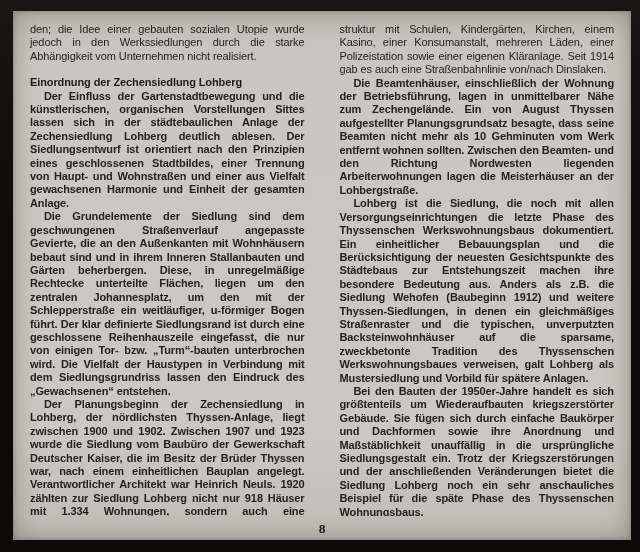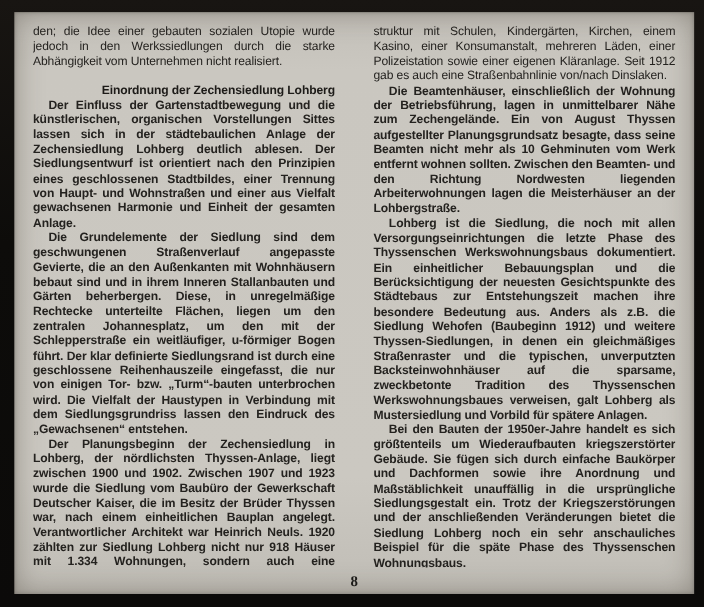--- a/index.html
+++ b/index.html
@@ -39,21 +39,20 @@
   }
   .para.indent { text-indent: 14px; font-weight: bold; }
 
   .heading {
     font-size: 11px;
     line-height: 13.4px;
     font-weight: bold;
     color: #1d1b18;
     margin-top: 13px;
     letter-spacing: -0.1px;
-    text-align: right;
   }
 
   .page-number {
     position: absolute;
     left: 0; right: 0; bottom: 3px;
     text-align: center;
     font-family: "Liberation Serif", serif;
     font-weight: bold;
     font-size: 13.5px;
     color: #1b1a18;
@@ -68,21 +67,21 @@
 
       <div class="col">
         <p class="para">den; die Idee einer gebauten sozialen Utopie wurde jedoch in den Werkssiedlungen durch die starke Abhängigkeit vom Unternehmen nicht realisiert.</p>
         <p class="heading">Einordnung der Zechensiedlung Lohberg</p>
         <p class="para indent">Der Einfluss der Gartenstadtbewegung und die künstlerischen, organischen Vorstellungen Sittes lassen sich in der städtebaulichen Anlage der Zechensiedlung Lohberg deutlich ablesen. Der Siedlungsentwurf ist orientiert nach den Prinzipien eines geschlossenen Stadtbildes, einer Trennung von Haupt- und Wohnstraßen und einer aus Vielfalt gewachsenen Harmonie und Einheit der gesamten Anlage.</p>
         <p class="para indent">Die Grundelemente der Siedlung sind dem geschwungenen Straßenverlauf angepasste Gevierte, die an den Außenkanten mit Wohnhäusern bebaut sind und in ihrem Inneren Stallanbauten und Gärten beherbergen. Diese, in unregelmäßige Rechtecke unterteilte Flächen, liegen um den zentralen Johannesplatz, um den mit der Schlepperstraße ein weitläufiger, u-förmiger Bogen führt. Der klar definierte Siedlungsrand ist durch eine geschlossene Reihenhauszeile eingefasst, die nur von einigen Tor- bzw. „Turm“-bauten unterbrochen wird. Die Vielfalt der Haustypen in Verbindung mit dem Siedlungsgrundriss lassen den Eindruck des „Gewachsenen“ entstehen.</p>
         <p class="para indent">Der Planungsbeginn der Zechensiedlung in Lohberg, der nördlichsten Thyssen-Anlage, liegt zwischen 1900 und 1902. Zwischen 1907 und 1923 wurde die Siedlung vom Baubüro der Gewerkschaft Deutscher Kaiser, die im Besitz der Brüder Thyssen war, nach einem einheitlichen Bauplan angelegt. Verantwortlicher Architekt war Heinrich Neuls. 1920 zählten zur Siedlung Lohberg nicht nur 918 Häuser mit 1.334 Wohnungen, sondern auch eine vollständige Infra-</p>
       </div>
 
       <div class="col">
-        <p class="para">struktur mit Schulen, Kindergärten, Kirchen, einem Kasino, einer Konsumanstalt, mehreren Läden, einer Polizeistation sowie einer eigenen Kläranlage. Seit 1912 gab es auch eine Straßenbahnlinie von/nach Dinslaken.</p>
+        <p class="para">struktur mit Schulen, Kindergärten, Kirchen, einem Kasino, einer Konsumanstalt, mehreren Läden, einer Polizeistation sowie einer eigenen Kläranlage. Seit 1914 gab es auch eine Straßenbahnlinie von/nach Dinslaken.</p>
         <p class="para indent">Die Beamtenhäuser, einschließlich der Wohnung der Betriebsführung, lagen in unmittelbarer Nähe zum Zechengelände. Ein von August Thyssen aufgestellter Planungsgrundsatz besagte, dass seine Beamten nicht mehr als 10 Gehminuten vom Werk entfernt wohnen sollten. Zwischen den Beamten- und den Richtung Nordwesten liegenden Arbeiterwohnungen lagen die Meisterhäuser an der Lohbergstraße.</p>
         <p class="para indent">Lohberg ist die Siedlung, die noch mit allen Versorgungseinrichtungen die letzte Phase des Thyssenschen Werkswohnungsbaus dokumentiert. Ein einheitlicher Bebauungsplan und die Berücksichtigung der neuesten Gesichtspunkte des Städtebaus zur Entstehungszeit machen ihre besondere Bedeutung aus. Anders als z.B. die Siedlung Wehofen (Baubeginn 1912) und weitere Thyssen-Siedlungen, in denen ein gleichmäßiges Straßenraster und die typischen, unverputzten Backsteinwohnhäuser auf die sparsame, zweckbetonte Tradition des Thyssenschen Werkswohnungsbaues verweisen, galt Lohberg als Mustersiedlung und Vorbild für spätere Anlagen.</p>
         <p class="para indent">Bei den Bauten der 1950er-Jahre handelt es sich größtenteils um Wiederaufbauten kriegszerstörter Gebäude. Sie fügen sich durch einfache Baukörper und Dachformen sowie ihre Anordnung und Maßstäblichkeit unauffällig in die ursprüngliche Siedlungsgestalt ein. Trotz der Kriegszerstörungen und der anschließenden Veränderungen bietet die Siedlung Lohberg noch ein sehr anschauliches Beispiel für die späte Phase des Thyssenschen Wohnungsbaus.</p>
       </div>
 
     </div>
 
     <div class="page-number">8</div>
   </div>
 </div>

